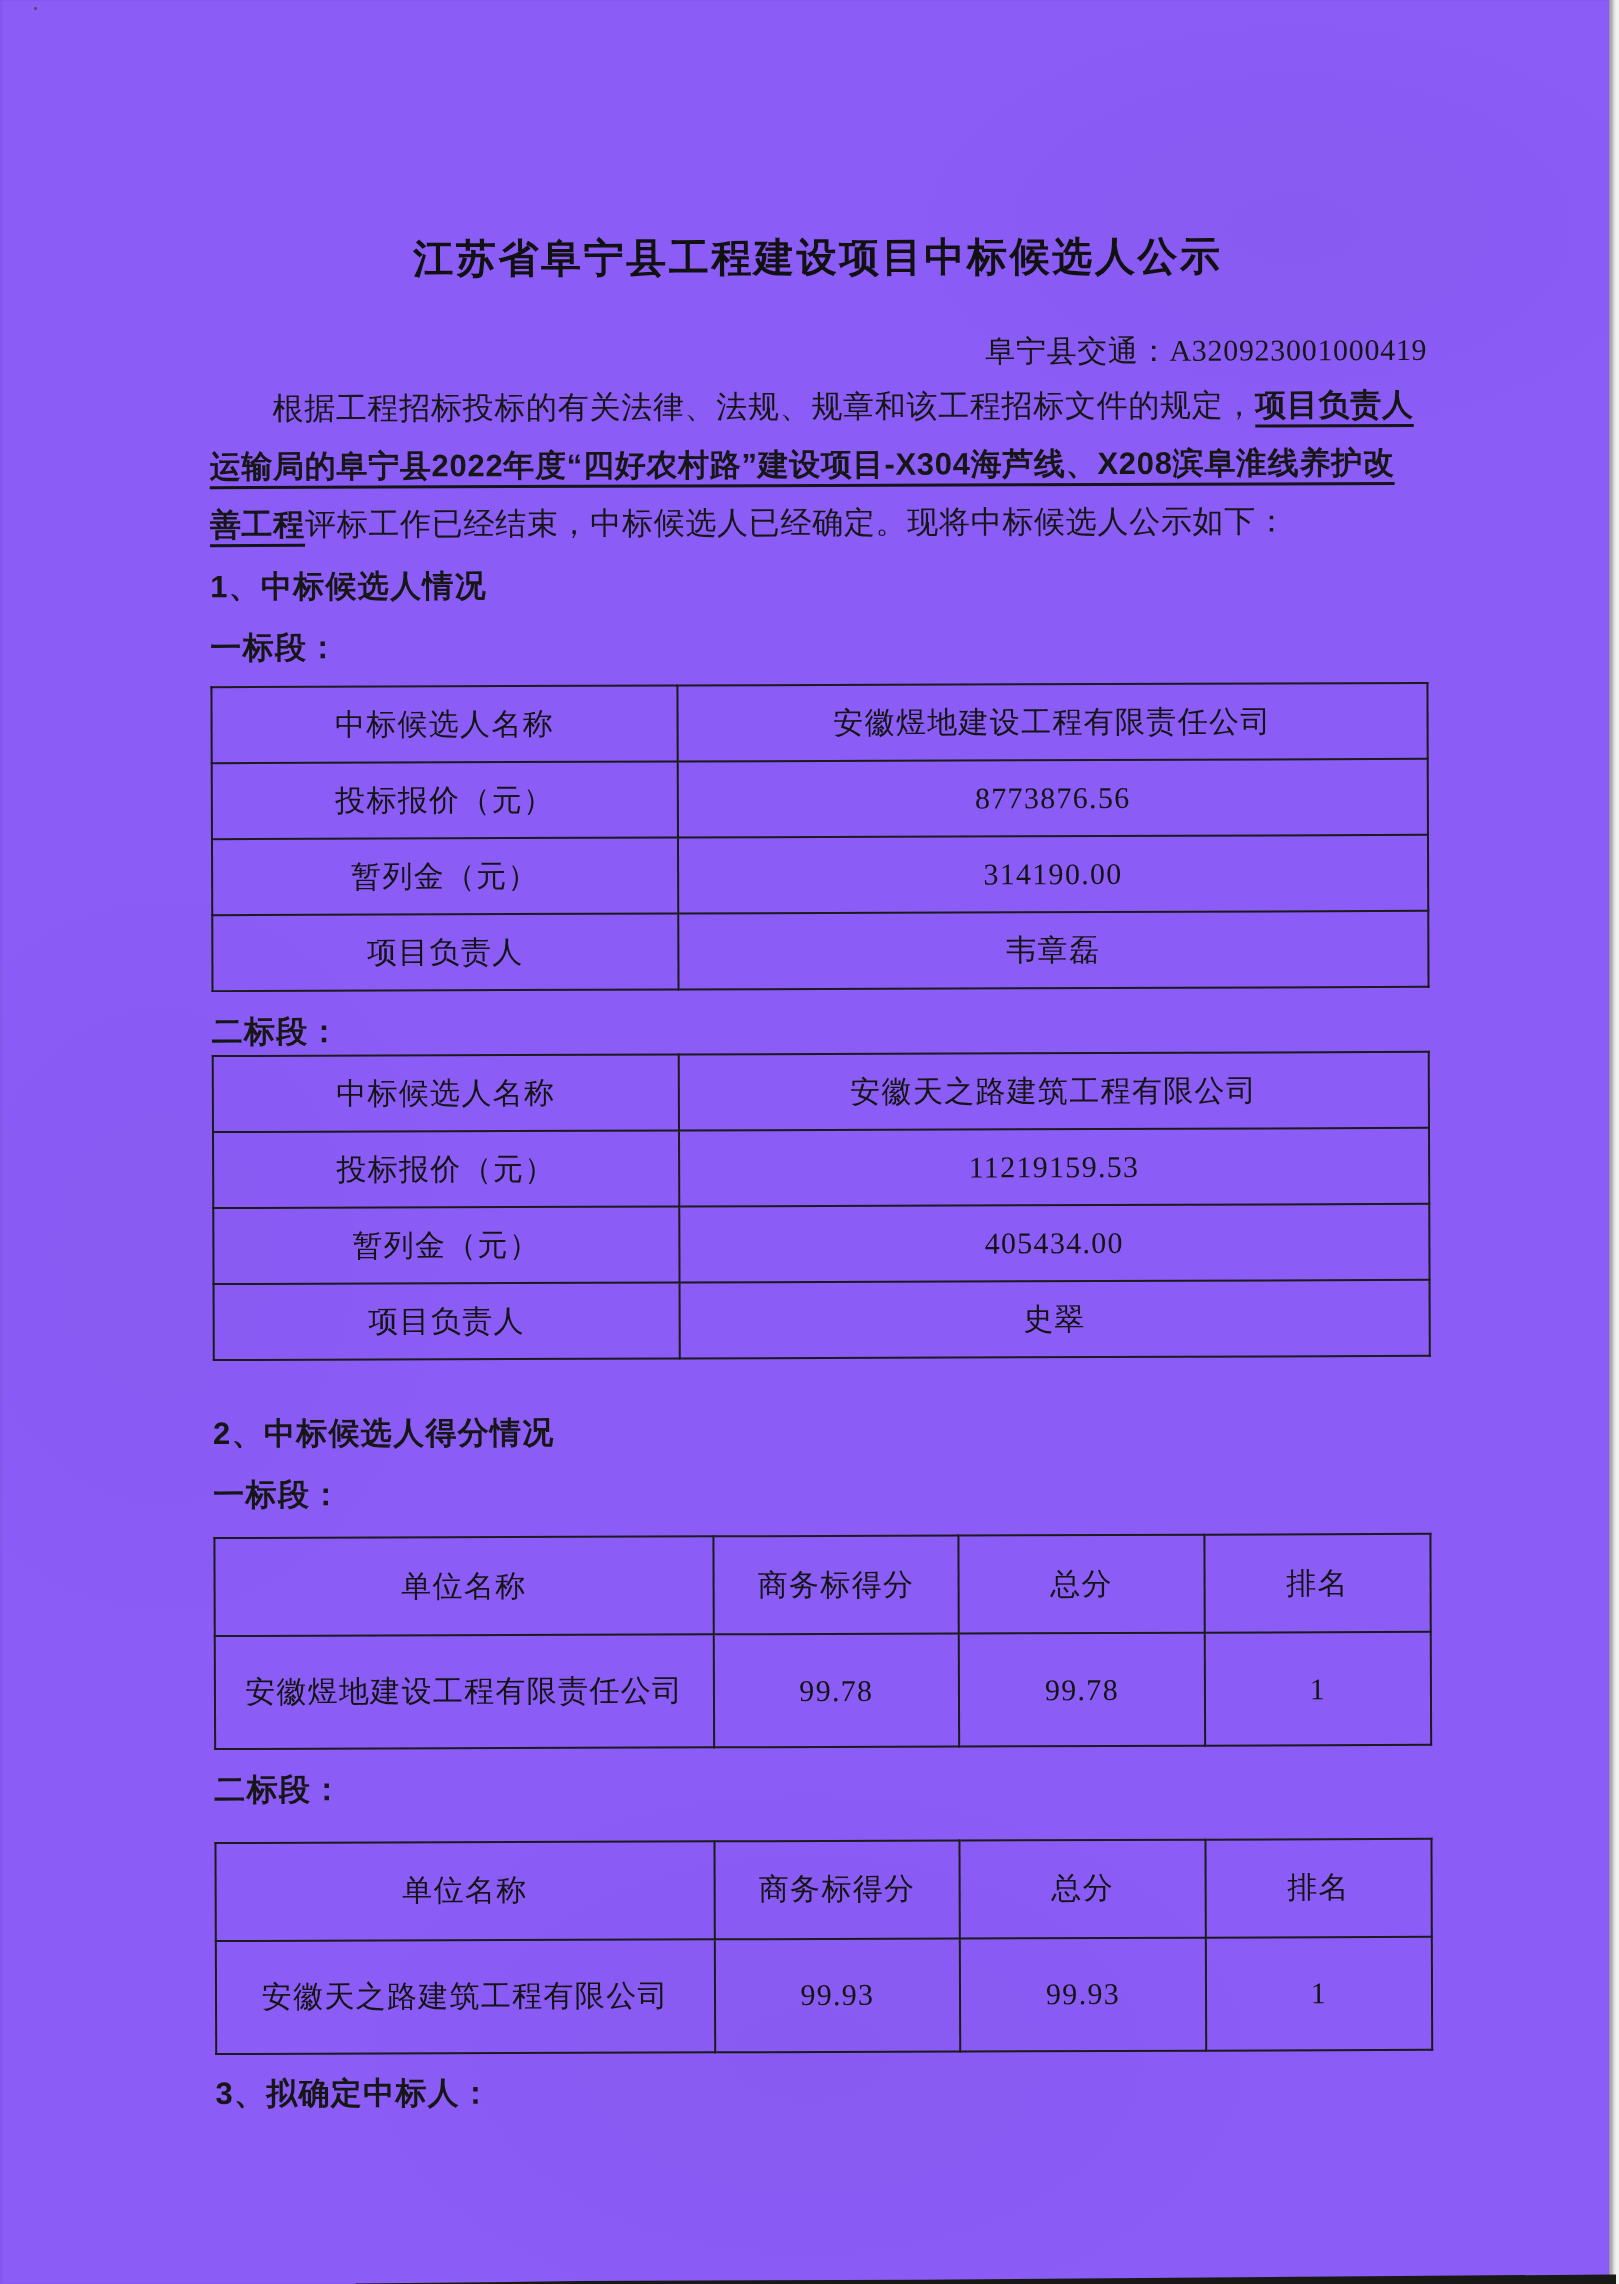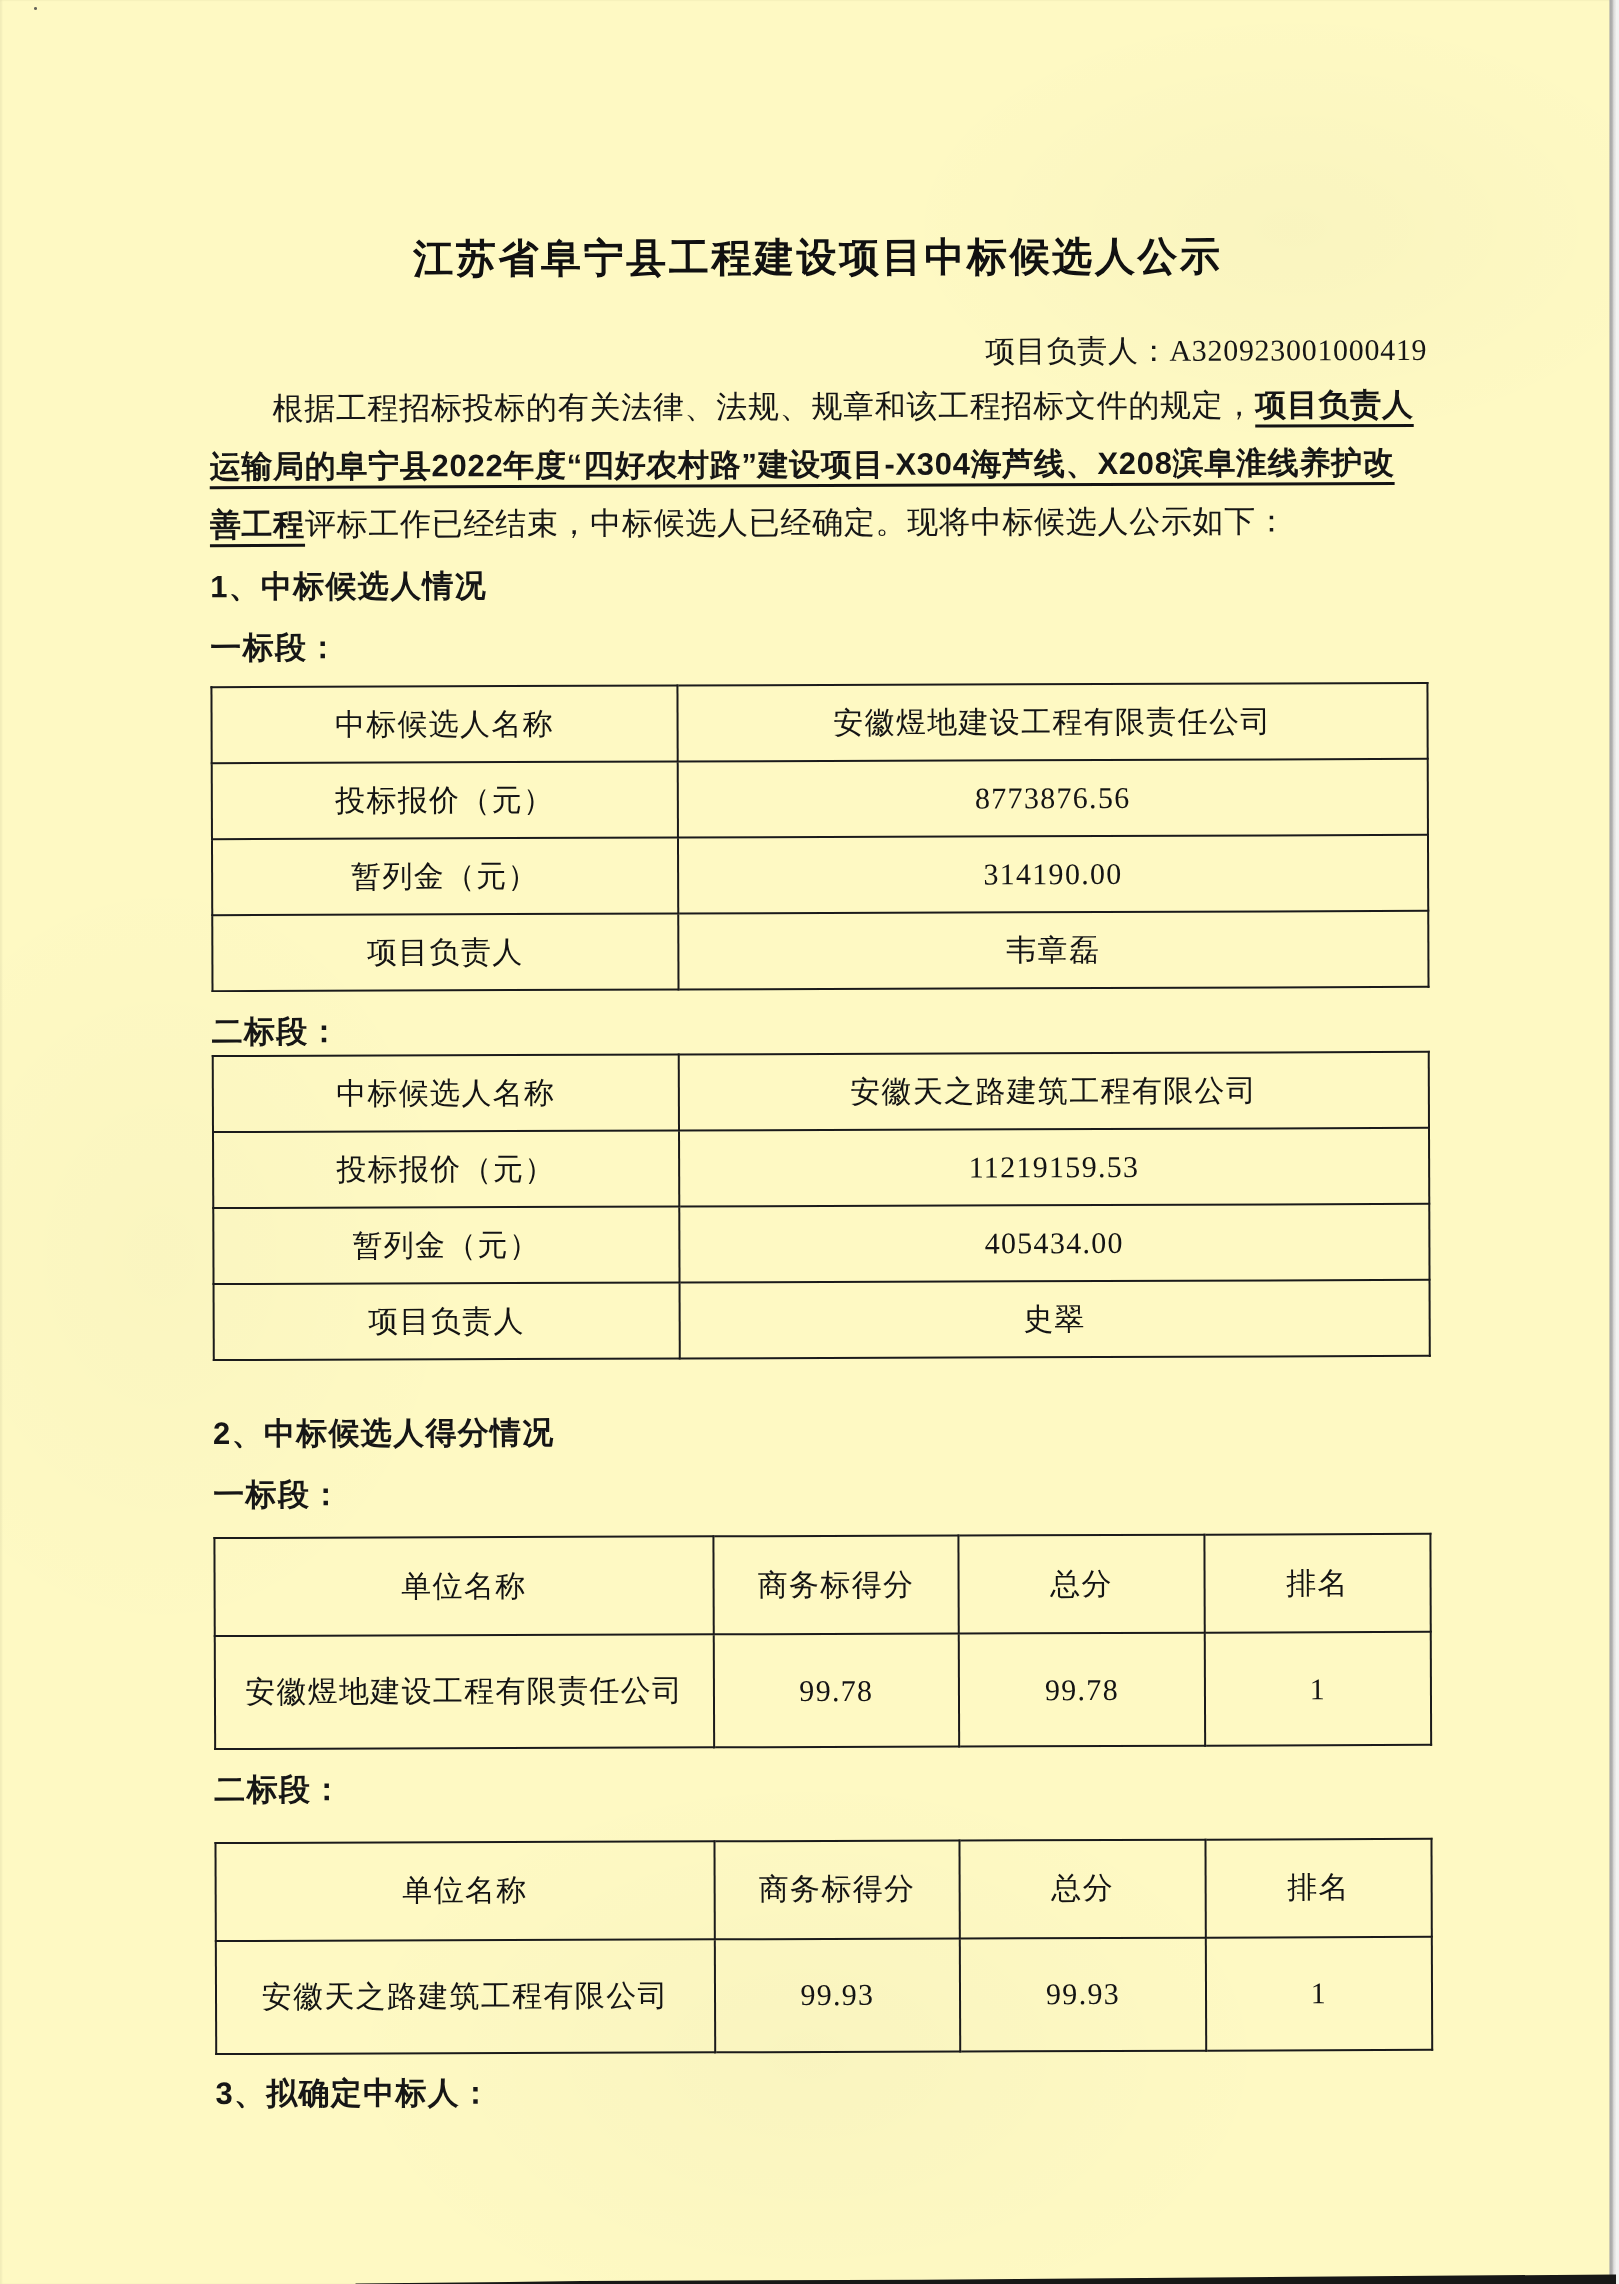--- a/index.html
+++ b/index.html
@@ -4,21 +4,21 @@
 <style>
   html, body {
     margin: 0;
     padding: 0;
     background: #f2f2f0;
   }
   .scan {
     position: relative;
     width: 1616px;
     height: 2284px;
-    background: #fef9c3;
+    background: #8b5cf6;
     overflow: hidden;
     font-family: "Liberation Serif", serif;
     color: #161616;
   }
   
   .paper-tint {
     position: absolute; inset: 0;
     background:
       radial-gradient(ellipse 586px 326px at 80% 10%, rgba(0,0,0,0.018), transparent 70%),
       radial-gradient(ellipse 456px 586px at 10% 55%, rgba(0,0,0,0.015), transparent 70%),
@@ -131,21 +131,21 @@
 </head>
 <body>
 
 <div class="scan">
   <div class="paper-tint"></div>
 
   <div class="content">
 
     <div class="doc-title hei">江苏省阜宁县工程建设项目中标候选人公示</div>
 
-    <div class="project-no"><span>项目负责人：</span><span>A320923001000419</span></div>
+    <div class="project-no"><span>阜宁县交通：</span><span>A320923001000419</span></div>
 
     <div class="intro">
       <div class="line"><span class="indent"></span><span>根据工程招标投标的有关法律、法规、规章和该工程招标文件的规定，</span><span class="u-bold">项目负责人</span></div>
       <div class="line"><span class="u-bold">运输局的阜宁县2022年度“四好农村路”建设项目-X304海芦线、X208滨阜淮线养护改</span></div>
       <div class="line"><span class="u-bold">善工程</span><span>评标工作已经结束，中标候选人已经确定。现将中标候选人公示如下：</span></div>
     </div>
 
     <div class="sec-heading hei">1、中标候选人情况</div>
 
     <div class="lot-label hei mt-sub1">一标段：</div>

